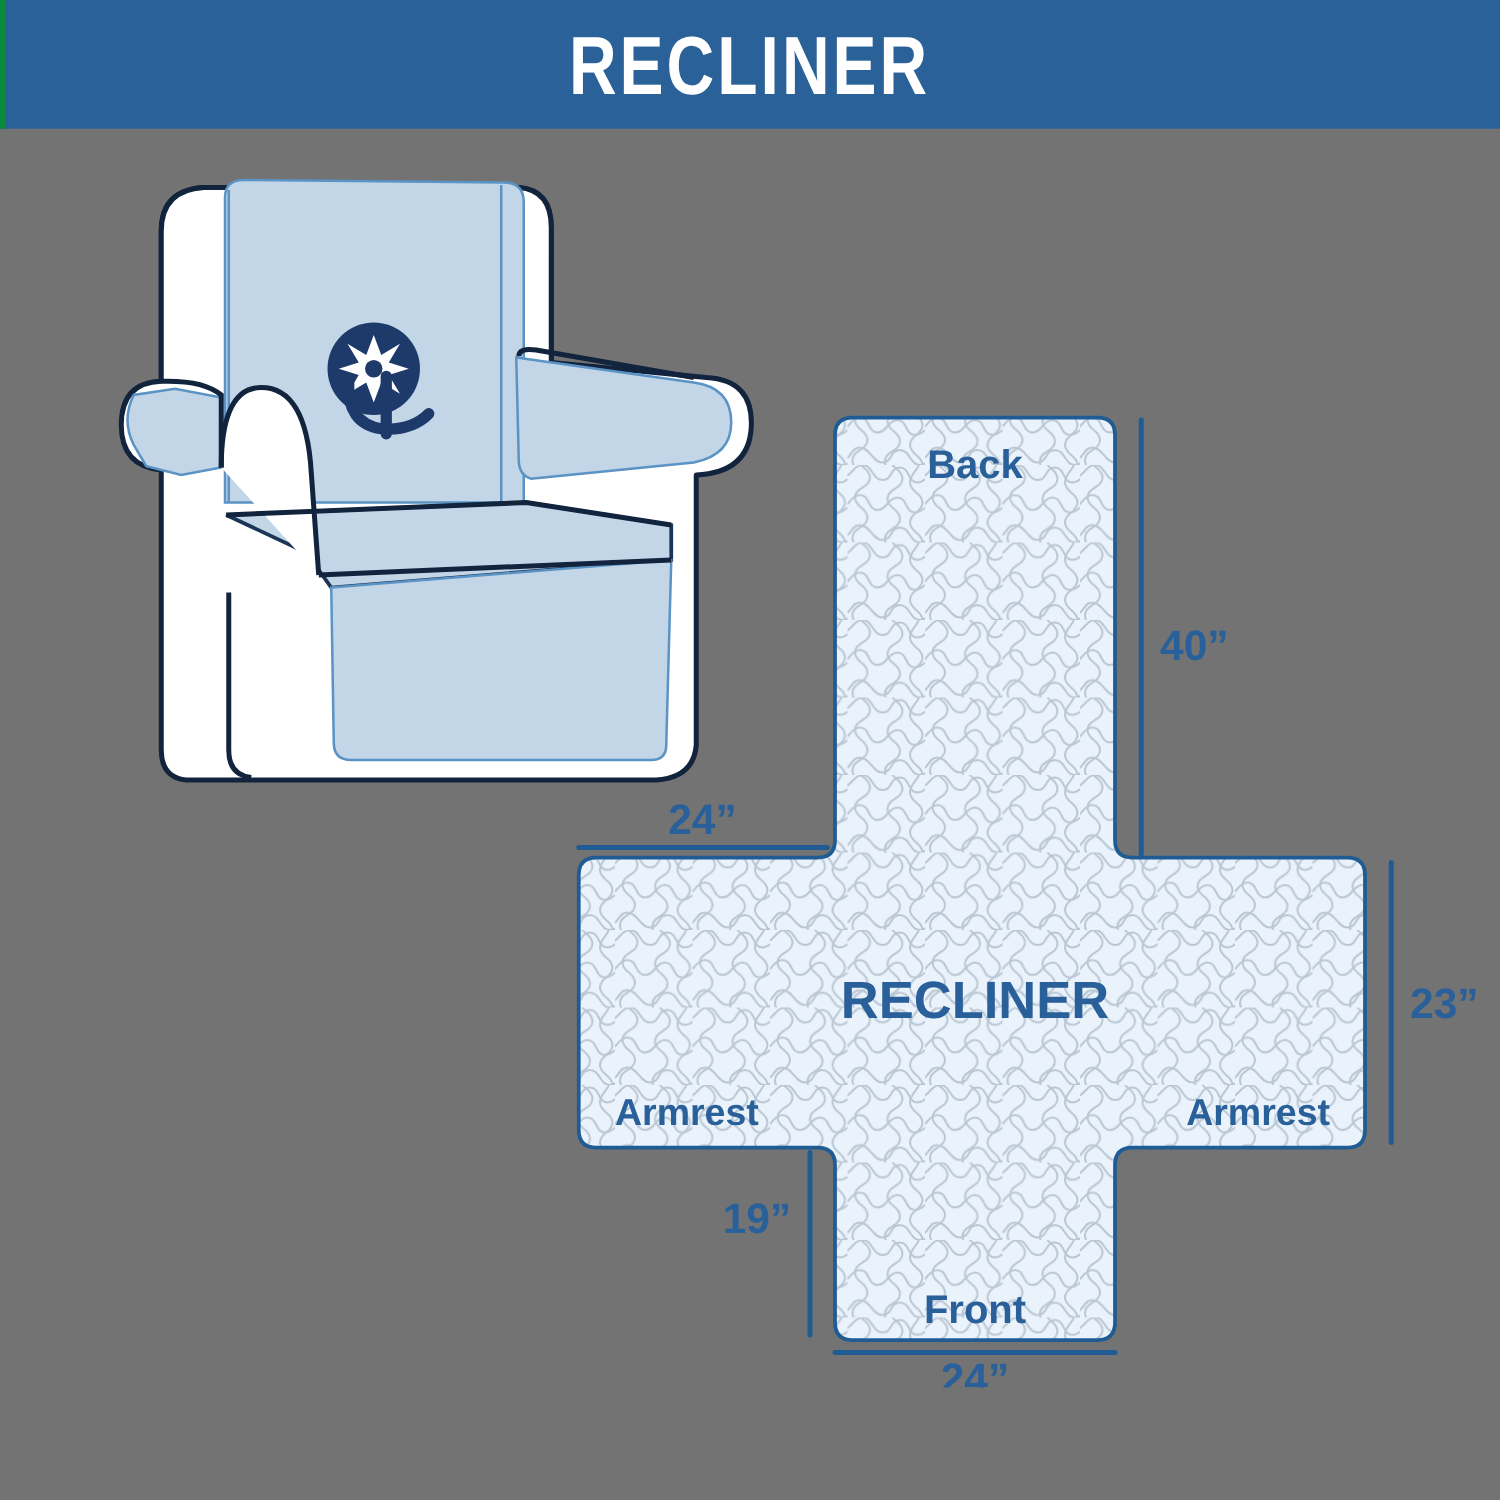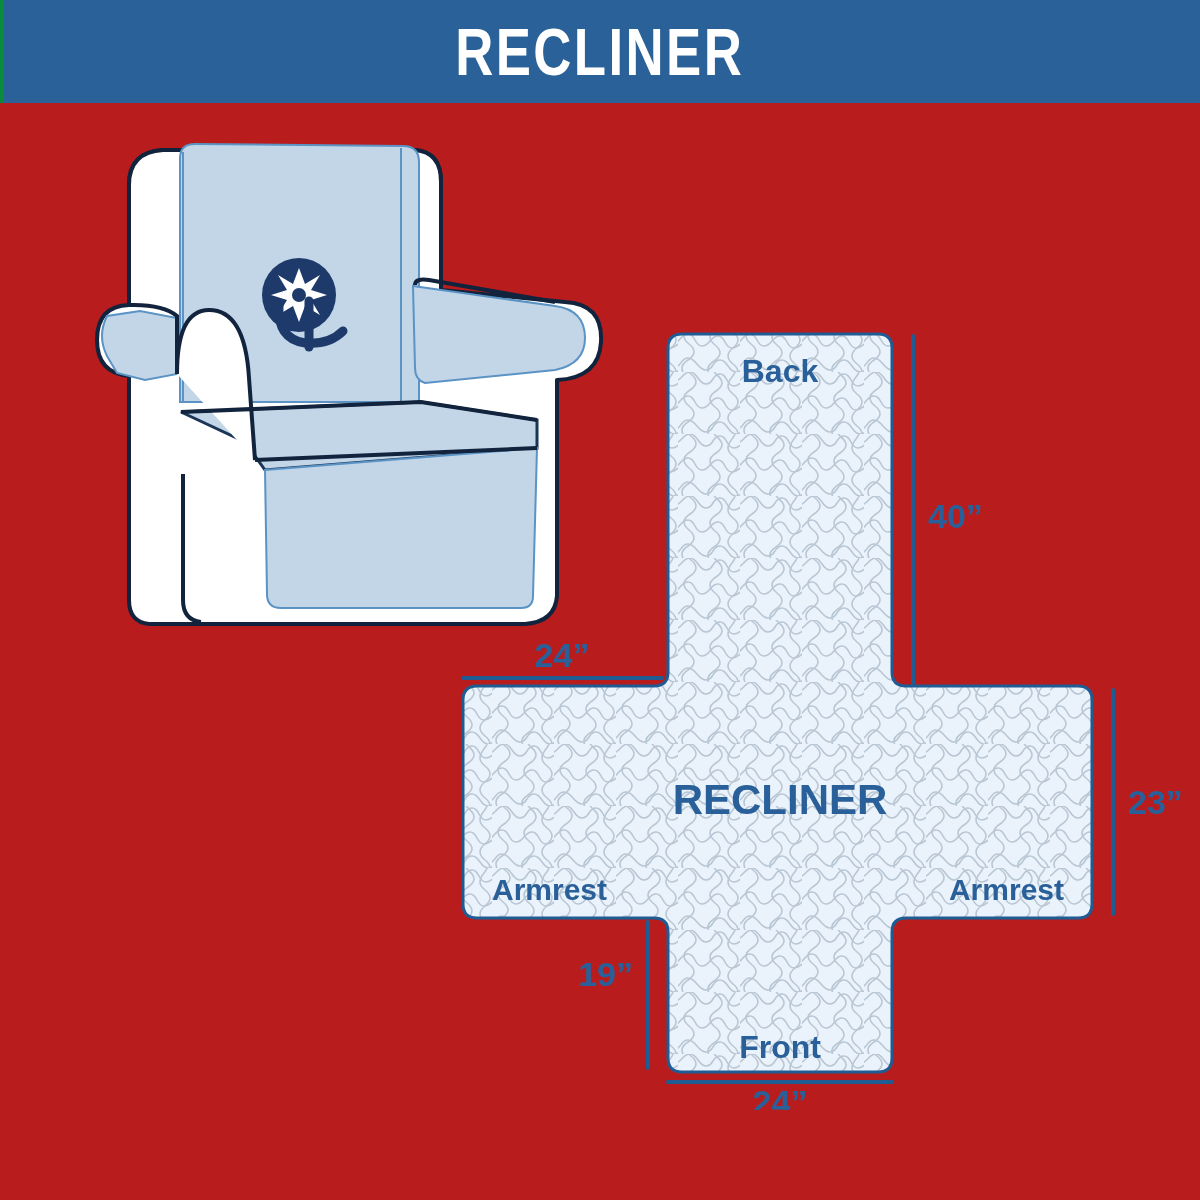--- a/index.html
+++ b/index.html
@@ -2,21 +2,21 @@
 <html><head>
 <meta charset="utf-8">
 <style>
   * { margin:0; padding:0; box-sizing:border-box; }
   html, body { width:1200px; height:1200px; }
   body {
     font-family: "Liberation Sans", sans-serif;
     background:#ffffff;
     overflow:hidden;
   }
-  #root { position:relative; width:1200px; height:1200px; background:#b91c1c; }
+  #root { position:relative; width:1200px; height:1200px; background:#737373; }
 
   
   .header {
     position:absolute; left:0; top:0; width:1200px; height:103px;
     background:#2b6199;
     display:flex; align-items:center; justify-content:center;
   }
   .header-accent {
     position:absolute; left:0; top:0; width:4px; height:103px;
     background:#0a8a3c;

